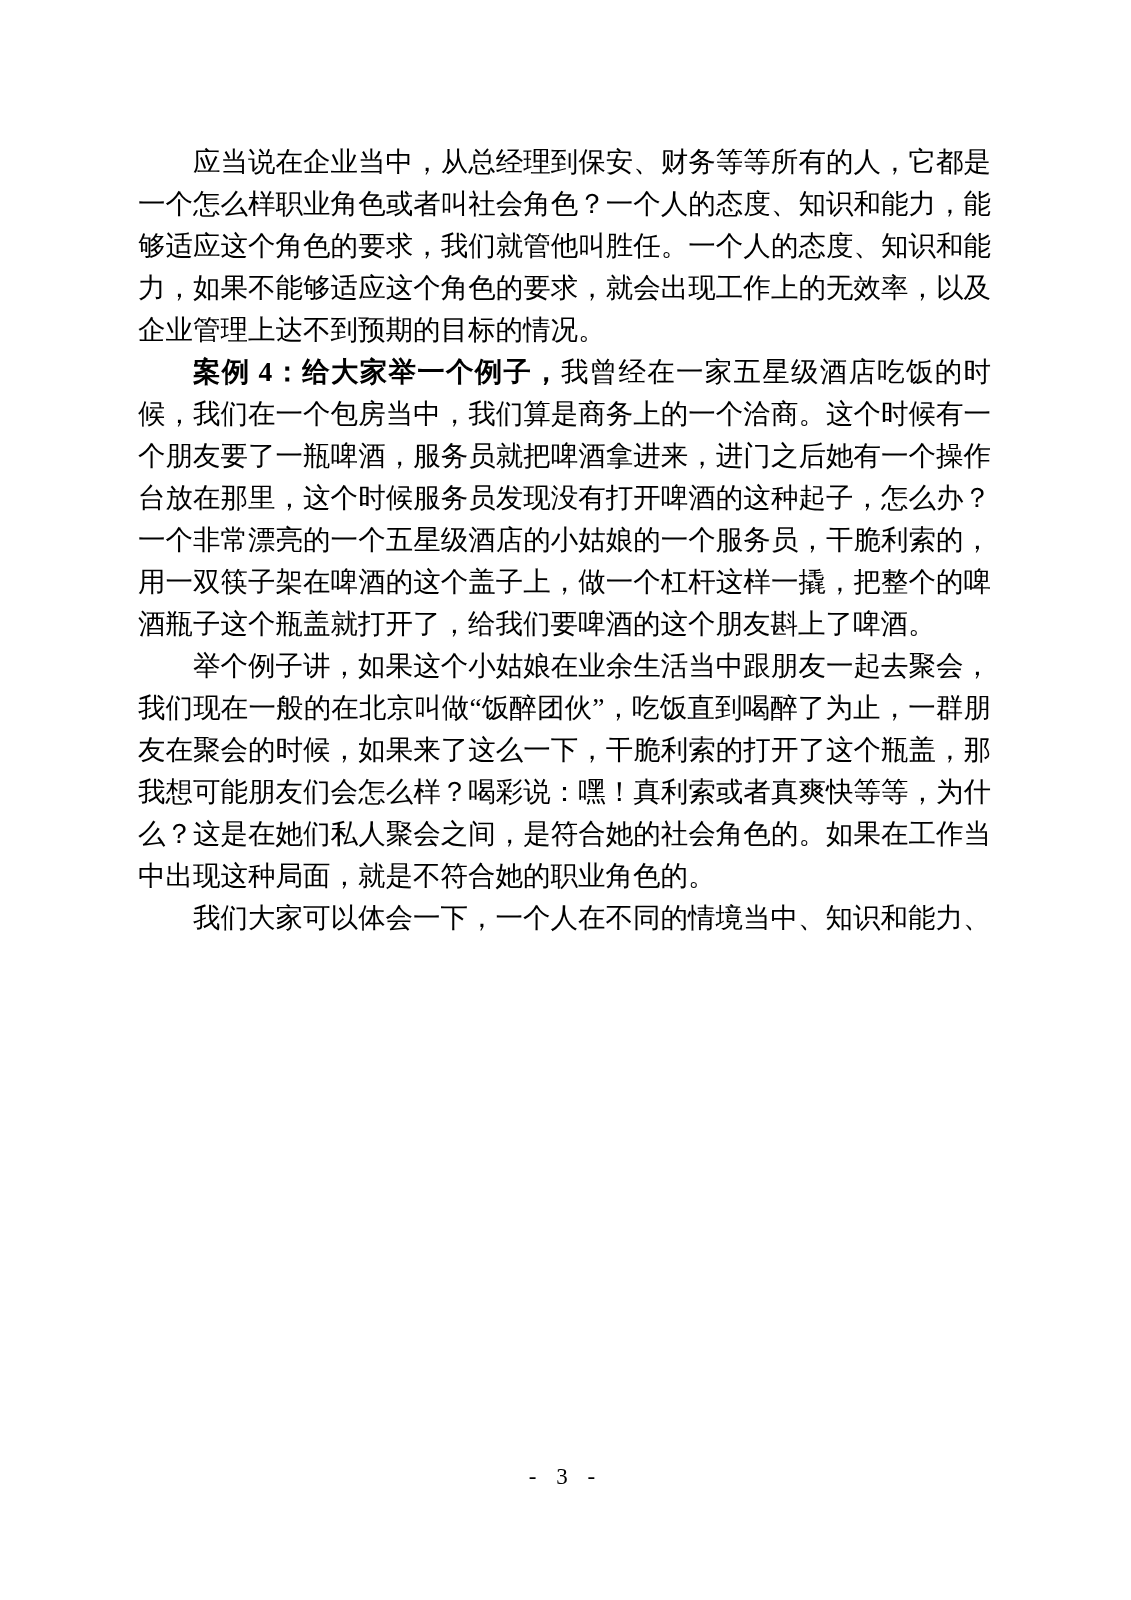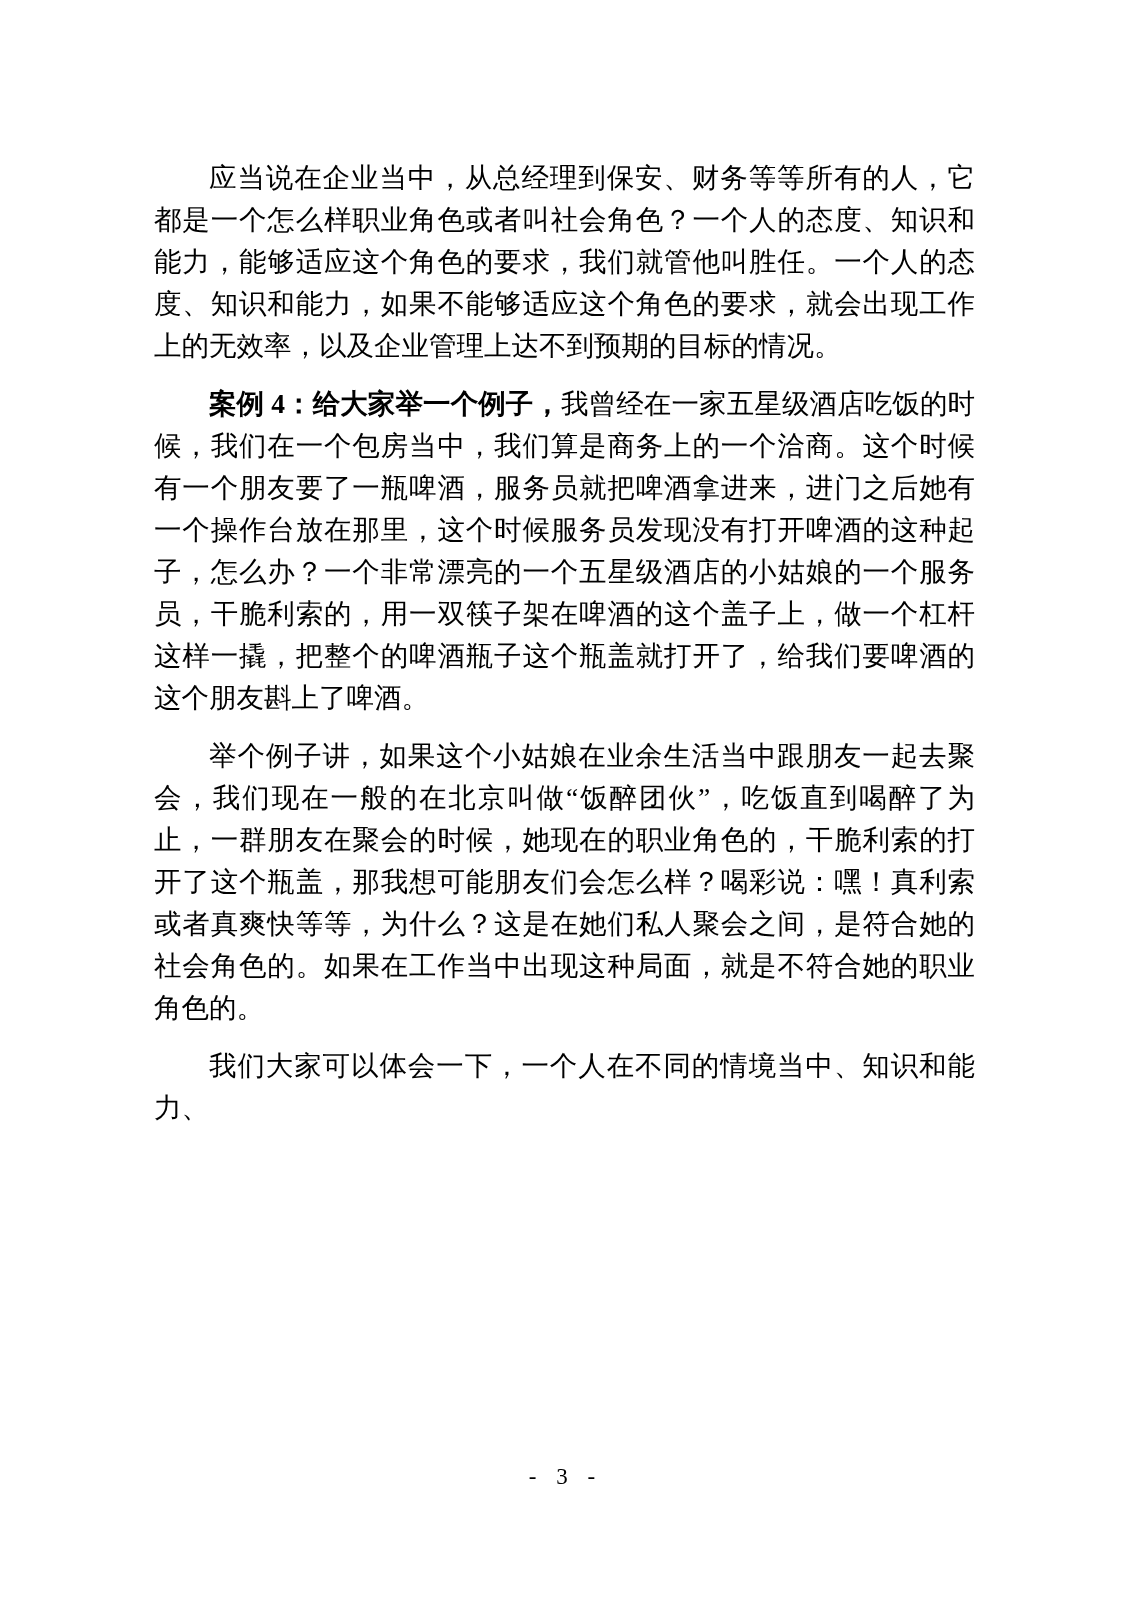--- a/index.html
+++ b/index.html
@@ -20,21 +20,21 @@
     top: 141px;
     width: 853px;
     font-family: "Liberation Serif", "DejaVu Serif", serif;
     font-size: 27.5px;
     line-height: 42px;
     color: #000000;
     text-align: justify;
     text-justify: inter-character;
   }
   .para {
-    margin: 16px;
+    margin: 0;
     text-indent: 2em;
   }
   .heading {
     font-weight: 700;
   }
   .lead {
     font-weight: 700;
   }
   .page-number {
     position: absolute;
@@ -48,17 +48,17 @@
     color: #000000;
   }
 </style>
 </head>
 <body>
 
 <div class="page">
   <div class="doc-body">
     <p class="para">应当说在企业当中，从总经理到保安、财务等等所有的人，它都是一个怎么样职业角色或者叫社会角色？一个人的态度、知识和能力，能够适应这个角色的要求，我们就管他叫胜任。一个人的态度、知识和能力，如果不能够适应这个角色的要求，就会出现工作上的无效率，以及企业管理上达不到预期的目标的情况。</p>
     <p class="para"><b class="lead">案例 4：给大家举一个例子，</b><span>我曾经在一家五星级酒店吃饭的时候，我们在一个包房当中，我们算是商务上的一个洽商。这个时候有一个朋友要了一瓶啤酒，服务员就把啤酒拿进来，进门之后她有一个操作台放在那里，这个时候服务员发现没有打开啤酒的这种起子，怎么办？一个非常漂亮的一个五星级酒店的小姑娘的一个服务员，干脆利索的，用一双筷子架在啤酒的这个盖子上，做一个杠杆这样一撬，把整个的啤酒瓶子这个瓶盖就打开了，给我们要啤酒的这个朋友斟上了啤酒。</span></p>
-    <p class="para">举个例子讲，如果这个小姑娘在业余生活当中跟朋友一起去聚会，我们现在一般的在北京叫做“饭醉团伙”，吃饭直到喝醉了为止，一群朋友在聚会的时候，她现在的职业角色的，干脆利索的打开了这个瓶盖，那我想可能朋友们会怎么样？喝彩说：嘿！真利索或者真爽快等等，为什么？这是在她们私人聚会之间，是符合她的社会角色的。如果在工作当中出现这种局面，就是不符合她的职业角色的。</p>
+    <p class="para">举个例子讲，如果这个小姑娘在业余生活当中跟朋友一起去聚会，我们现在一般的在北京叫做“饭醉团伙”，吃饭直到喝醉了为止，一群朋友在聚会的时候，如果来了这么一下，干脆利索的打开了这个瓶盖，那我想可能朋友们会怎么样？喝彩说：嘿！真利索或者真爽快等等，为什么？这是在她们私人聚会之间，是符合她的社会角色的。如果在工作当中出现这种局面，就是不符合她的职业角色的。</p>
     <p class="para">我们大家可以体会一下，一个人在不同的情境当中、知识和能力、</p>
   </div>
   <div class="page-number">- 3 -</div>
 </div>
 
 </body></html>

